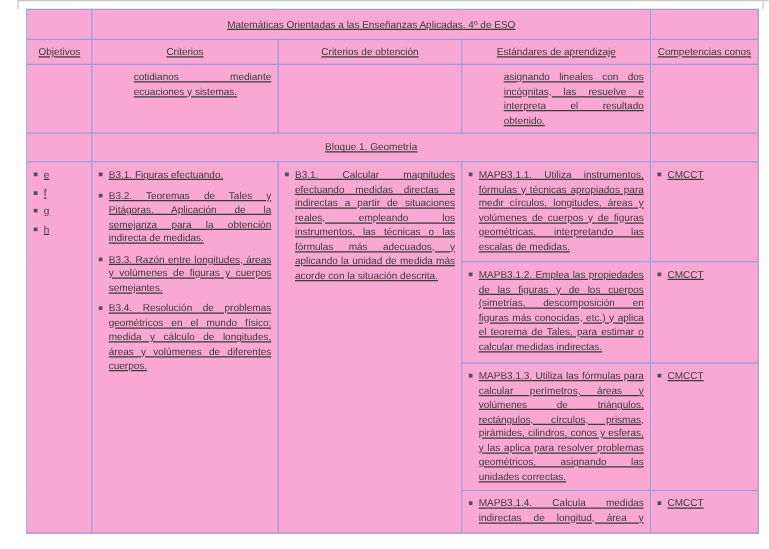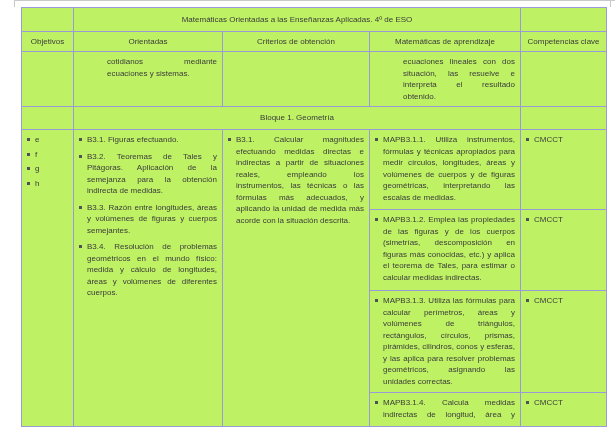--- a/index.html
+++ b/index.html
@@ -29,21 +29,22 @@
   }
   col.c-obj{width:52px;}
   col.c-cont{width:149px;}
   col.c-crit{width:147px;}
   col.c-est{width:151px;}
   col.c-comp{width:86px;}
   td{
     border:1px solid var(--border);
     vertical-align:top;
     padding:4px 5px;
-    background:#bef264;
+    background:#f9a8d4;
+    text-decoration:underline;
   }
   td.center{text-align:center;vertical-align:middle;padding:2px 4px;}
   tr.r-title{height:24px;}
   tr.r-header{height:20px;margin-top:28px;}
   tr.r-cont{height:45px;}
   tr.r-bloque{height:23px;}
   tr.r-sub1{height:80px;}
   tr.r-sub2{height:81px;}
   tr.r-sub3{height:102px;}
   tr.r-sub4{height:33px;}
@@ -75,34 +76,34 @@
 
   <tbody>
       <tr class="r-title">
     <td class="center"></td>
     <td class="center" colspan="3">Matemáticas Orientadas a las Enseñanzas Aplicadas. 4º de ESO</td>
     <td class="center"></td>
   </tr>
 
   <tr class="r-header">
     <td class="center">Objetivos</td>
-    <td class="center">Orientadas</td>
+    <td class="center">Criterios</td>
     <td class="center">Criterios de obtención</td>
-    <td class="center">Matemáticas de aprendizaje</td>
-    <td class="center">Competencias clave</td>
+    <td class="center">Estándares de aprendizaje</td>
+    <td class="center">Competencias conos</td>
   </tr>
 
   <tr class="r-cont">
     <td></td>
     <td>
       <div class="just">cotidianos mediante ecuaciones y sistemas.</div>
     </td>
     <td></td>
     <td>
-      <div class="just">ecuaciones lineales con dos situación, las resuelve e interpreta el resultado obtenido.</div>
+      <div class="just">asignando lineales con dos incógnitas, las resuelve e interpreta el resultado obtenido.</div>
     </td>
     <td></td>
   </tr>
 
   <tr class="r-bloque">
     <td class="center"></td>
     <td class="center" colspan="3">Bloque 1. Geometría</td>
     <td class="center"></td>
   </tr>
 

